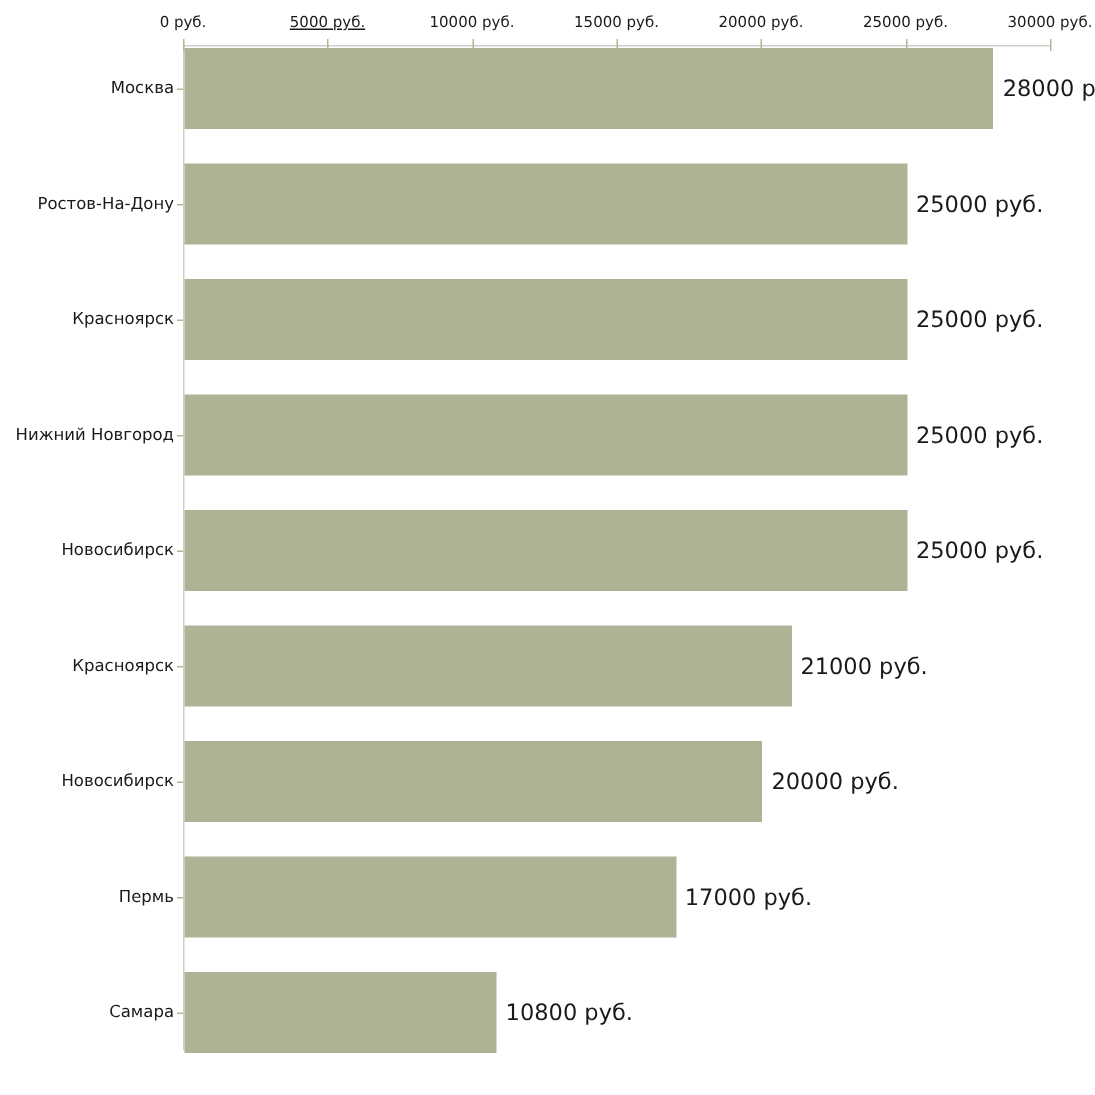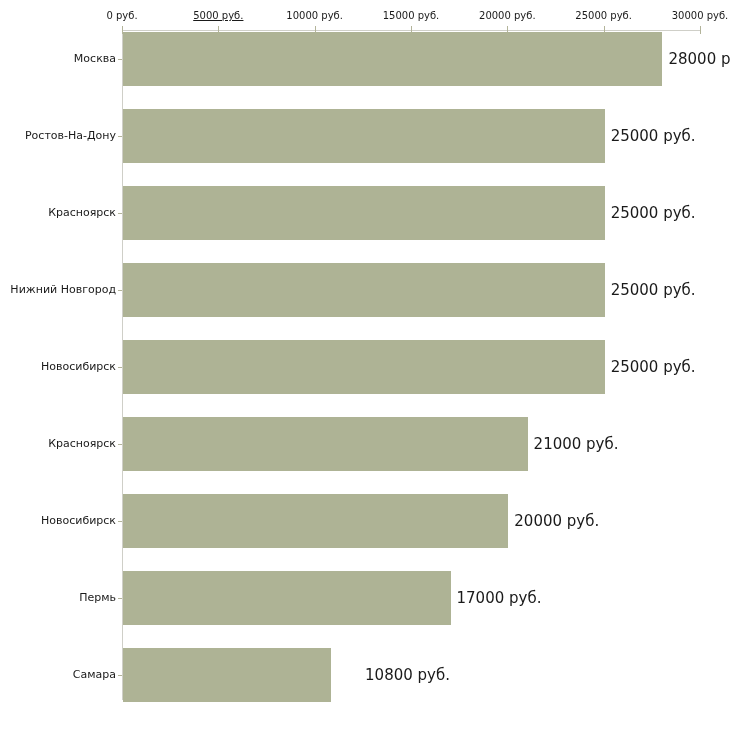--- a/index.html
+++ b/index.html
@@ -147,16 +147,16 @@
       <div class="bar-value" style="left: 610.667px; top: 284px;">25000 руб.</div>
       <div class="bar" style="top: 340px; width: 481.667px; height: 54px; background: rgb(174, 179, 149);"></div>
       <div class="bar-value" style="left: 610.667px; top: 361px;">25000 руб.</div>
       <div class="bar" style="top: 417px; width: 404.6px; height: 54px; background: rgb(174, 179, 149);"></div>
       <div class="bar-value" style="left: 533.6px; top: 438px;">21000 руб.</div>
       <div class="bar" style="top: 494px; width: 385.333px; height: 54px; background: rgb(174, 179, 149);"></div>
       <div class="bar-value" style="left: 514.333px; top: 515px;">20000 руб.</div>
       <div class="bar" style="top: 571px; width: 327.533px; height: 54px; background: rgb(174, 179, 149);"></div>
       <div class="bar-value" style="left: 456.533px; top: 592px;">17000 руб.</div>
       <div class="bar" style="top: 648px; width: 208.08px; height: 54px; background: rgb(174, 179, 149);"></div>
-      <div class="bar-value" style="left: 337.08px; top: 669px; margin-left: 28px;">10800 руб.</div>
+      <div class="bar-value" style="left: 337.08px; top: 669px;">10800 руб.</div>
     </div>
 
 </div>
 
 </body></html>

